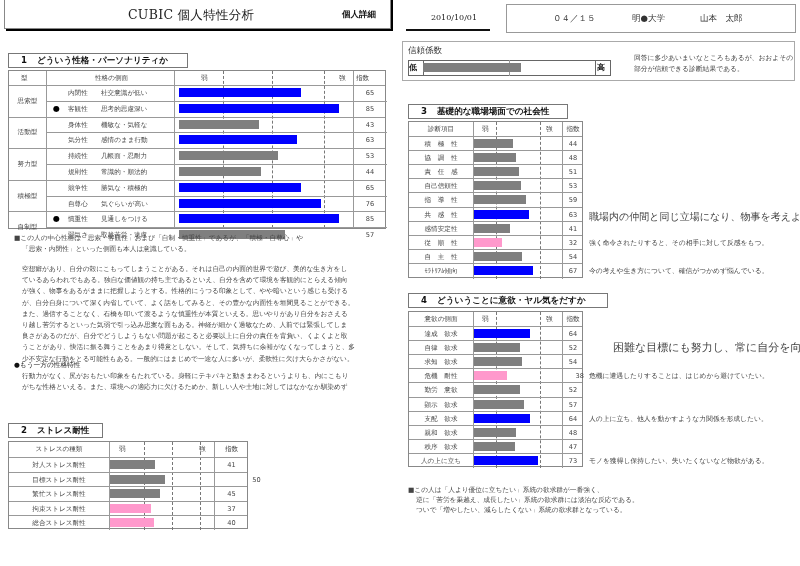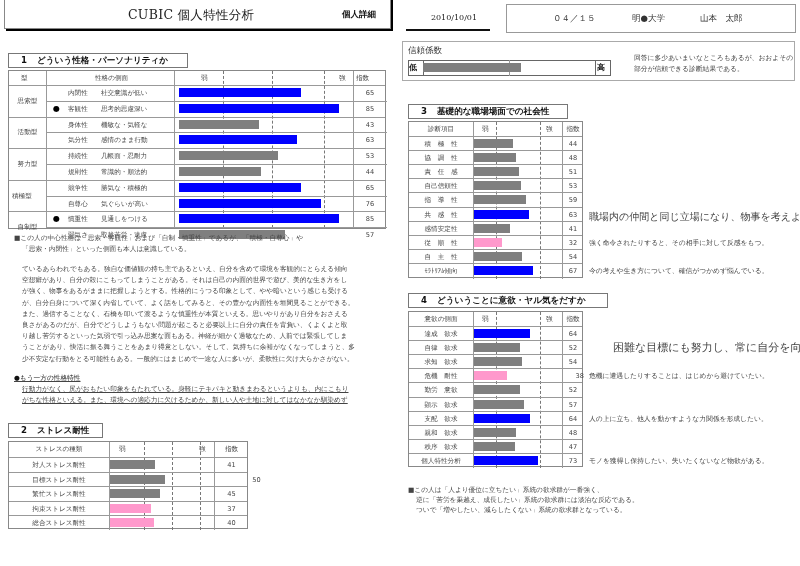--- a/index.html
+++ b/index.html
@@ -116,21 +116,21 @@
     <div class="hline" style="left:0; top:77.2px; width:100%;"></div>
     <div class="cell" style="left:59px; top:81.2px;">持続性</div>
     <div class="cell" style="left:92px; top:81.2px;">几帳面・忍耐力</div>
     <div class="bar gray" style="left:170px; top:80.2px; width:98.69999999999999px;"></div>
     <div class="cell" style="left:344px; top:81.2px; width:34px; text-align:center;">53</div>
     <div class="hline" style="left:37px; top:93px; width:341px;"></div>
     <div class="cell" style="left:59px; top:97px;">規則性</div>
     <div class="cell" style="left:92px; top:97px;">常識的・順法的</div>
     <div class="bar gray" style="left:170px; top:96px; width:81.6px;"></div>
     <div class="cell" style="left:344px; top:97px; width:34px; text-align:center;">44</div>
-    <div class="cell" style="left:3px; top:120.60000000000001px; width:31px; text-align:left;">積極型</div>
+    <div class="cell" style="left:3px; top:120.60000000000001px; width:31px; text-align:center;">積極型</div>
     <div class="hline" style="left:0; top:108.80000000000001px; width:100%;"></div>
     <div class="cell" style="left:59px; top:112.80000000000001px;">競争性</div>
     <div class="cell" style="left:92px; top:112.80000000000001px;">勝気な・積極的</div>
     <div class="bar blue" style="left:170px; top:111.80000000000001px; width:121.5px;"></div>
     <div class="cell" style="left:344px; top:112.80000000000001px; width:34px; text-align:center;">65</div>
     <div class="hline" style="left:37px; top:124.60000000000001px; width:341px;"></div>
     <div class="cell" style="left:59px; top:128.60000000000002px;">自尊心</div>
     <div class="cell" style="left:92px; top:128.60000000000002px;">気ぐらいが高い</div>
     <div class="bar blue" style="left:170px; top:127.60000000000001px; width:142.4px;"></div>
     <div class="cell" style="left:344px; top:128.60000000000002px; width:34px; text-align:center;">76</div>
@@ -147,31 +147,31 @@
     <div class="bar gray" style="left:170px; top:159.20000000000002px; width:106.3px;"></div>
     <div class="cell" style="left:344px; top:160.20000000000002px; width:34px; text-align:center;">57</div>
   </div>
 
 <div id="s1text">
     <div class="para" style="left:14px; top:233px; width:380px;">
       <div>■この人の中心性格は「思索・客観性」および「自制・慎重性」であるが、「積極・自尊心」や</div>
       <div style="padding-left:8px;">「思索・内閉性」といった側面も本人は意識している。</div>
     </div>
     <div class="para" style="left:14px; top:264px; width:380px;">
+      <div style="padding-left:8px;">空想癖があり、自分の殻にこもってしまうことがある。それは自己の内面的世界で遊び、美的な生き方をし</div>
       <div style="padding-left:8px;">ているあらわれでもある。独自な価値観の持ち主であるといえ、自分を含めて環境を客観的にとらえる傾向</div>
-      <div style="padding-left:8px;">空想癖があり、自分の殻にこもってしまうことがある。それは自己の内面的世界で遊び、美的な生き方をし</div>
       <div style="padding-left:8px;">が強く、物事をあるがままに把握しようとする。性格的にうつる印象として、やや暗いという感じも受ける</div>
       <div style="padding-left:8px;">が、自分自身について深く内省していて、よく話をしてみると、その豊かな内面性を垣間見ることができる。</div>
       <div style="padding-left:8px;">また、過信することなく、石橋を叩いて渡るような慎重性が本質といえる。思いやりがあり自分をおさえる</div>
+      <div style="padding-left:8px;">り越し苦労するといった気弱で引っ込み思案な面もある。神経が細かく過敏なため、人前では緊張してしま</div>
       <div style="padding-left:8px;">良さがあるのだが、自分でどうしようもない問題が起こると必要以上に自分の責任を背負い、くよくよと取</div>
-      <div style="padding-left:8px;">り越し苦労するといった気弱で引っ込み思案な面もある。神経が細かく過敏なため、人前では緊張してしま</div>
       <div style="padding-left:8px;">うことがあり、快活に振る舞うことをあまり得意としない。そして、気持ちに余裕がなくなってしまうと、多</div>
       <div style="padding-left:8px;">少不安定な行動をとる可能性もある。一般的にはまじめで一途な人に多いが、柔軟性に欠け大らかさがない。</div>
     </div>
-    <div class="para" style="left:14px; top:373px; width:380px;text-decoration:underline;">
+    <div class="para" style="left:14px; top:360px; width:380px;">
       <div class="b">●もう一方の性格特性</div>
       <div style="padding-left:8px;">行動力がなく、尻がおもたい印象をもたれている。身軽にテキパキと動きまわるというよりも、内にこもり</div>
       <div style="padding-left:8px;">がちな性格といえる。また、環境への適応力に欠けるためか、新しい人や土地に対してはなかなか馴染めず</div>
     </div>
   </div>
 
 <div class="abs sec-title" style="left:8px; top:423px; width:95px;">
   <span class="num">2</span><span>ストレス耐性</span>
 </div>
 <div class="abs tbl" id="t2" style="left:8px; top:441px; width:240px; height:88px;">
@@ -302,21 +302,21 @@
     <div class="cell" style="left:153px; top:102.6px; width:22px; text-align:center;">64</div>
     <div class="hline" style="left:0; top:112.7px; width:100%;"></div>
     <div class="cell" style="left:0; top:116.7px; width:64px; text-align:center;">親和　欲求</div>
     <div class="bar gray" style="left:65px; top:115.7px; width:42px;"></div>
     <div class="cell" style="left:153px; top:116.7px; width:22px; text-align:center;">48</div>
     <div class="hline" style="left:0; top:126.8px; width:100%;"></div>
     <div class="cell" style="left:0; top:130.8px; width:64px; text-align:center;">秩序　欲求</div>
     <div class="bar gray" style="left:65px; top:129.8px; width:41px;"></div>
     <div class="cell" style="left:153px; top:130.8px; width:22px; text-align:center;">47</div>
     <div class="hline" style="left:0; top:140.89999999999998px; width:100%;"></div>
-    <div class="cell" style="left:0; top:144.89999999999998px; width:64px; text-align:center;">個人特性分析</div>
+    <div class="cell" style="left:0; top:144.89999999999998px; width:64px; text-align:center;">人の上に立ち</div>
     <div class="bar blue" style="left:65px; top:143.89999999999998px; width:64px;"></div>
     <div class="cell" style="left:153px; top:144.89999999999998px; width:22px; text-align:center;">73</div>
   </div>
 
 <div id="s4text">
     <div class="para" style="left:408px; top:485px; width:380px; line-height:10px;">
       <div>■この人は「人より優位に立ちたい」系統の欲求群が一番強く、</div>
       <div style="padding-left:8px;">逆に「苦労を乗越え、成長したい」系統の欲求群には淡泊な反応である。</div>
       <div style="padding-left:8px;">ついで「増やしたい、減らしたくない」系統の欲求群となっている。</div>
     </div>

